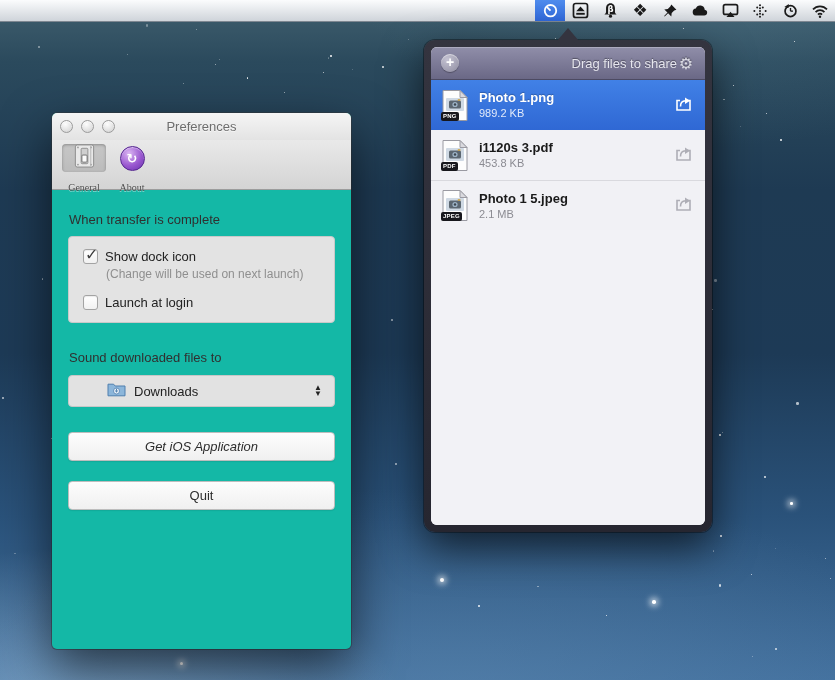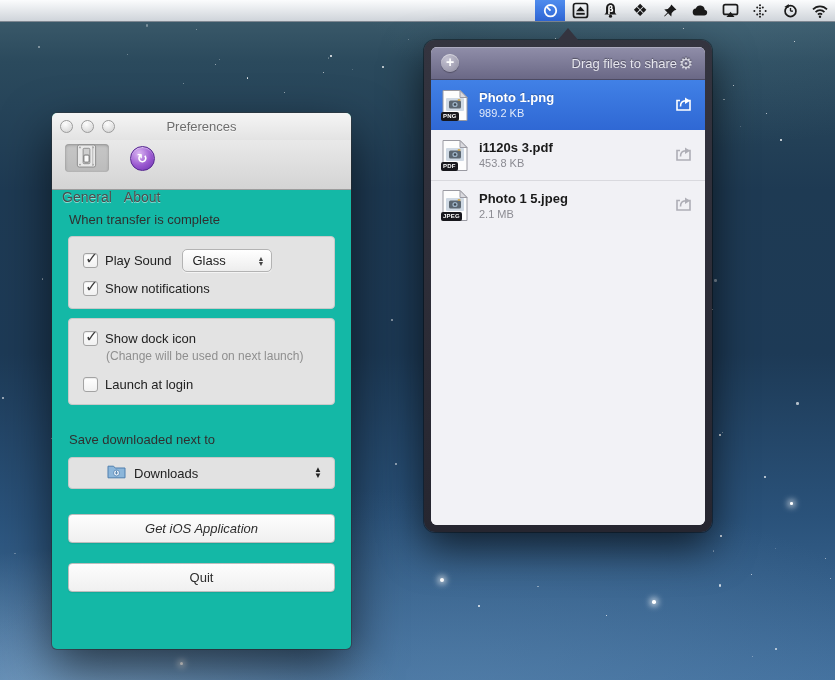--- a/index.html
+++ b/index.html
@@ -98,21 +98,21 @@
     border-bottom:1px solid #9c9c9c;
     display:flex; align-items:flex-start; padding:2px 4px 0 4px;
   }
   .tb-item { display:flex; flex-direction:column; align-items:center; padding:2px 6px 0 6px; border-radius:4px; }
   .tb-item .tb-ico { width:28px; height:28px; display:flex; align-items:center; justify-content:center; border-radius:4px; }
   .tb-item.selected .tb-ico {
     background:rgba(0,0,0,.14);
     box-shadow:inset 0 1px 3px rgba(0,0,0,.3);
     width:44px;
   }
-  .tb-label { font-size:14px; color:#4c4c4c; margin-top:17px; text-shadow:0 1px 0 rgba(255,255,255,.5); }
+  .tb-label { font-size:10px; color:#4c4c4c; margin-top:10px; text-shadow:0 1px 0 rgba(255,255,255,.5);font-family:Liberation Serif, serif; }
   .about-ico {
     width:25px; height:25px; border-radius:50%;
     background:radial-gradient(circle at 35% 28%, #dab6f2, #9a58d0 55%, #6a2fae);
     border:1px solid #542490;
     color:#fff; font-size:13px; font-weight:bold; text-align:center; line-height:23px;
     box-shadow:inset 0 1px 1px rgba(255,255,255,.5);
   }
 
   .content { padding:0 16px 0 16px; }
   .sec-label { font-size:13px; color:#303030; margin:0 0 0 1px; }
@@ -469,51 +469,34 @@
       <div class="tb-ico">
         <div class="about-ico">↻</div>
       </div>
       <div class="tb-label">About</div>
     </div>
   </div>
 
   <div class="content">
 
     <div class="sec-label lab1">When transfer is complete</div>
-    <div class="groupbox">
-      <div class="cb-row">
-        <div class="checkbox checked"></div>
-        <span class="cb-label">Play Sound</span>
-        <div class="popup-btn">
-          <span class="popup-val">Glass</span>
-          <span class="stepper">
-              <span>▲</span>
-              <span>▼</span>
-            </span>
-        </div>
-      </div>
-      <div class="cb-row">
-        <div class="checkbox checked"></div>
-        <span class="cb-label">Show notifications</span>
-      </div>
-    </div>
 
     <div class="groupbox">
       <div class="cb-row">
         <div class="checkbox checked"></div>
         <span class="cb-label">Show dock icon</span>
       </div>
       <div class="note">(Change will be used on next launch)</div>
       <div class="cb-row gap14">
         <div class="checkbox"></div>
         <span class="cb-label">Launch at login</span>
       </div>
     </div>
 
-    <div class="sec-label lab3">Save downloaded next to</div>
+    <div class="sec-label lab3">Sound downloaded files to</div>
     <div class="bigselect">
       <span>
         <svg width="19" height="15" viewBox="0 0 19 15">
             <path d="M1 2.2 H6.6 L8.2 4 H18 V13.8 H1 Z" fill="#8cb6da" stroke="#4f7fae"></path>
             <circle cx="9.5" cy="9" r="3" fill="#eef4fa" stroke="#4f7fae" stroke-width=".8"></circle>
             <polygon points="9.5,10.8 7.8,8.4 11.2,8.4" fill="#4f7fae"></polygon>
             <rect x="9" y="6.6" width="1" height="2.2" fill="#4f7fae"></rect>
           </svg>
       </span>
       <span class="sel-txt">Downloads</span>

